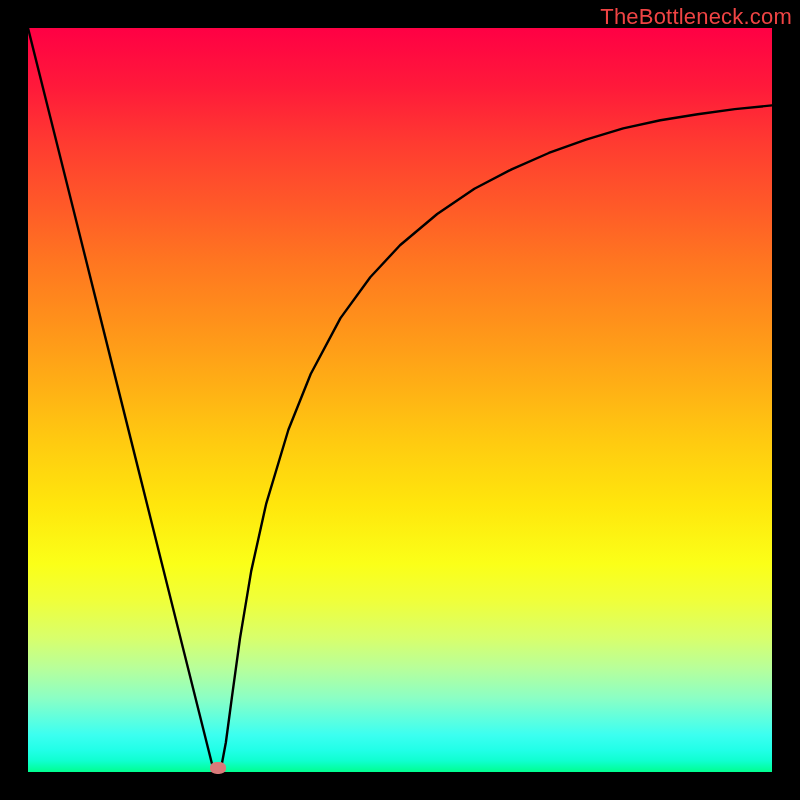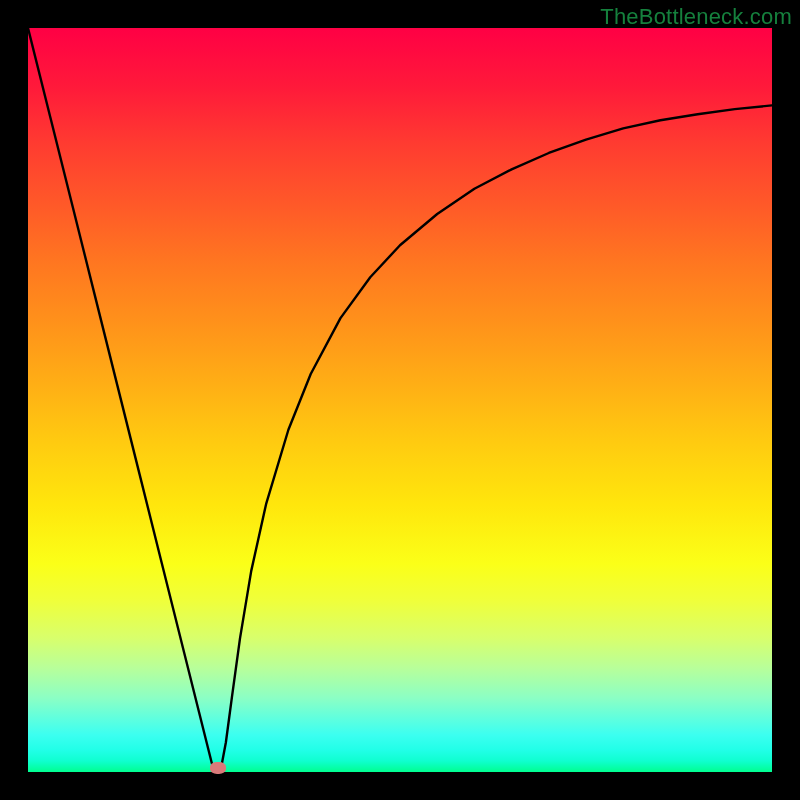--- a/index.html
+++ b/index.html
@@ -31,21 +31,21 @@
       #3cfff0 95%,
       #22ffe8 97%,
       #10ffd0 98.5%,
       #00ff90 100%);
   }
 
   .watermark {
     position: absolute;
     top: 4px;
     right: 8px;
-    color: #15803d;
+    color: #ef4444;
     font-size: 22px;
     font-weight: 500;
     letter-spacing: 0.2px;
     font-family: Arial, Helvetica, sans-serif;
   }
 
   svg.curve {
     position: absolute;
     left: 0; top: 0;
     width: 744px; height: 744px;

